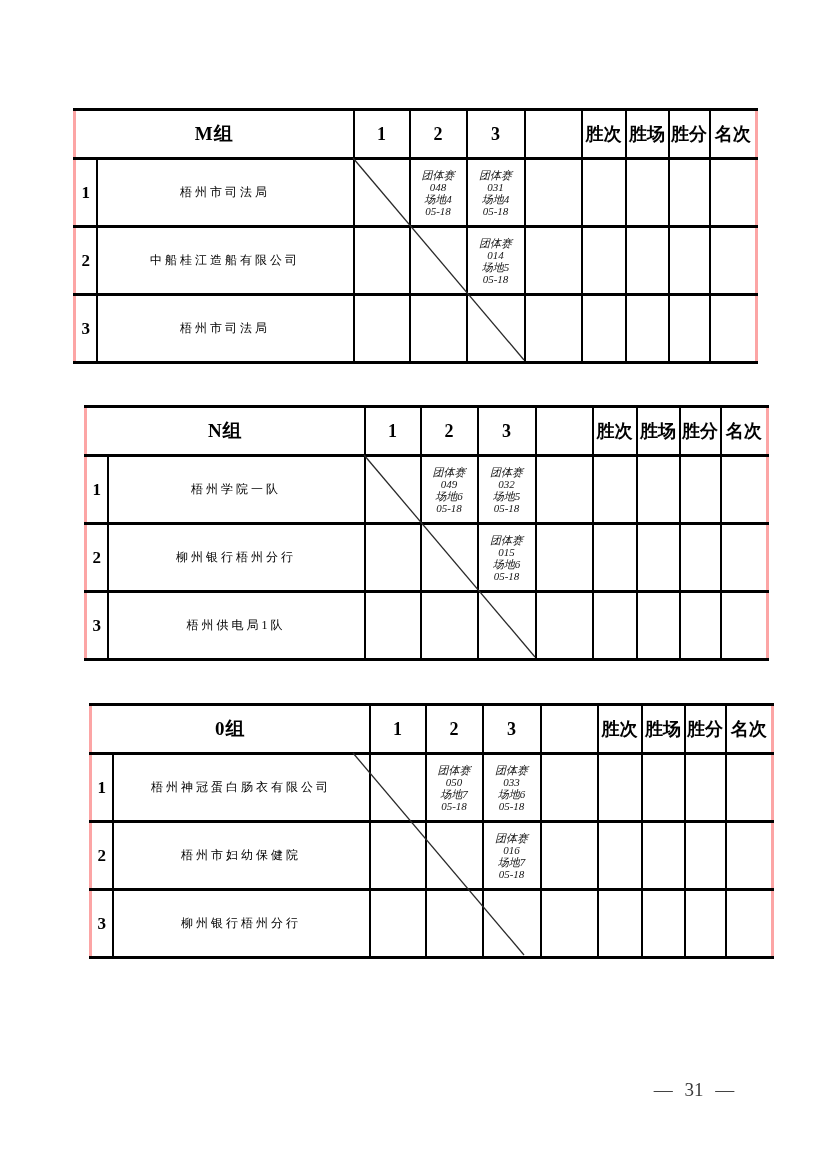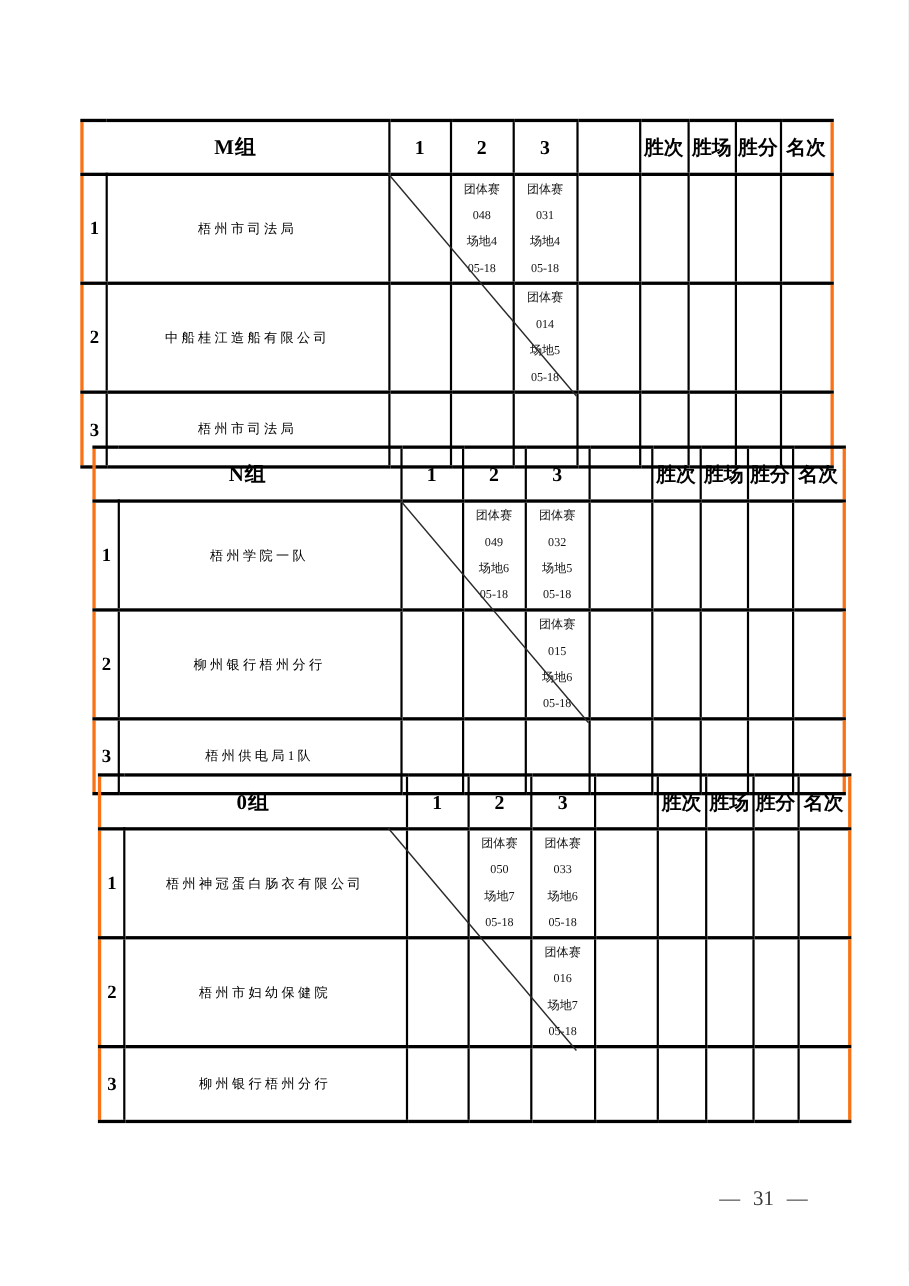--- a/index.html
+++ b/index.html
@@ -14,44 +14,45 @@
     margin: 0 auto;
   }
   .tbl-wrap { position: absolute; left: 73px; width: 682px; }
   #table-m { top: 108px; }
   #table-n { top: 405px; margin-left: 11px; }
   #table-o { top: 703px; padding-left: 16px; }
   table.group {
     border-collapse: collapse;
     table-layout: fixed;
     width: 682px;
-    border: 3px solid #f97316;
+    border: 3px solid #fca5a5;
   }
   table.group th, table.group td {
     border-left: 2px solid #000;
     border-right: 2px solid #000;
     border-top: 3px solid #000;
     border-bottom: 3px solid #000;
     padding: 0;
     margin: 0;
     text-align: center;
     vertical-align: middle;
     overflow: hidden;
   }
   tr.head  { height: 49px; }
   tr.brow  { height: 68px; }
   th.group-label { font-size: 19px; font-weight: bold; letter-spacing: 1px; }
   th.colh  { font-size: 18px; font-weight: bold; }
   td.num   { font-size: 17px; font-weight: bold; }
   td.team  { font-size: 12px; letter-spacing: 3px; }
   td.match {
     font-size: 11px;
-    line-height: 24px;
+    line-height: 12px;
     white-space: pre-line;
     color: #141414;
+    font-style: italic;
   }
   svg.diag {
     position: absolute;
     left: 0; top: 0;
     overflow: visible;
     pointer-events: none;
   }
   .footer {
     position: absolute;
     left: 650px;

